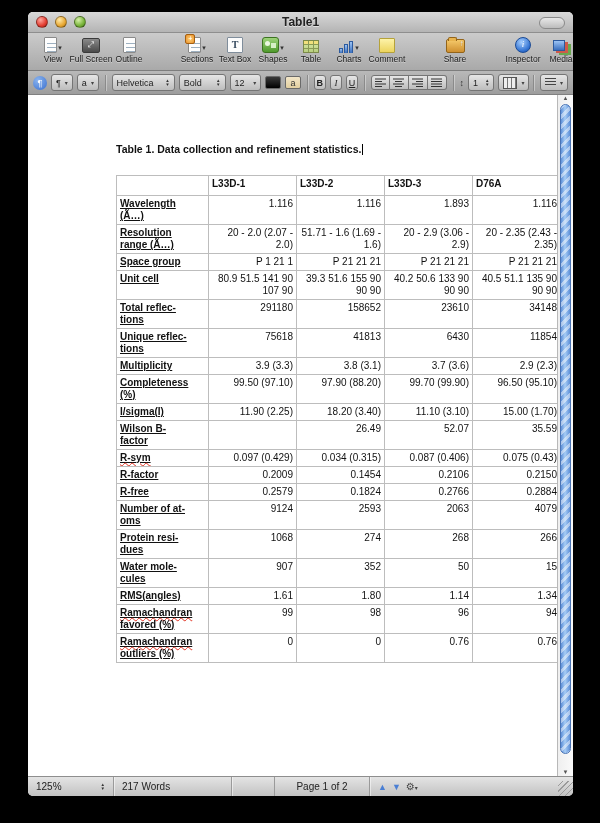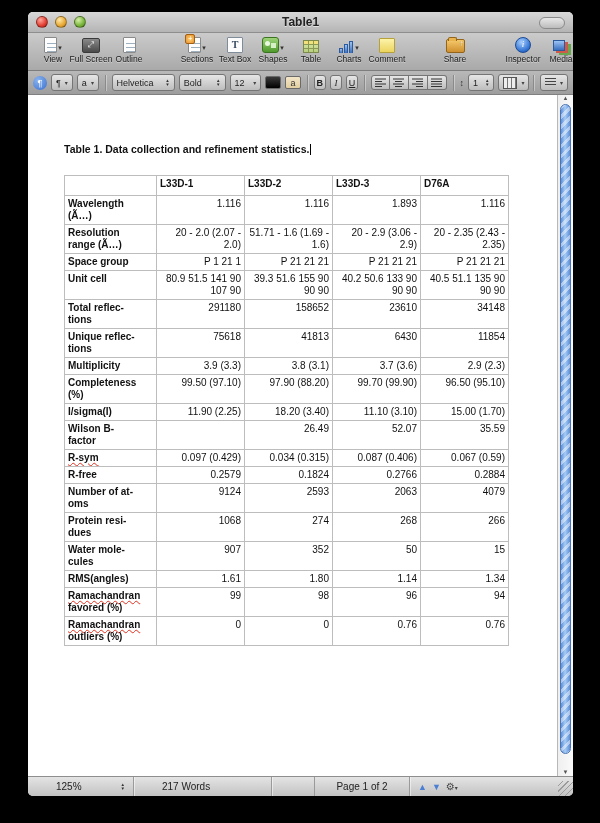--- a/index.html
+++ b/index.html
@@ -62,41 +62,41 @@
   .algn-group .fbtn:first-child{border-radius:3px 0 0 3px;}
   .algn-group .fbtn:last-child{border-radius:0 3px 3px 0;}
   .algn-group .fbtn + .fbtn{border-left:none;}
   .lsp-ic{font-size:9px;color:#333;}
   .cols-ic{width:12px;height:10px;border:1px solid #555;background:repeating-linear-gradient(to right,#eee 0 3px,#777 3px 4px);}
   .list-ic{width:11px;height:9px;background:repeating-linear-gradient(to bottom,#444 0 1px,transparent 1px 3px);}
 
   
   .content{position:absolute;top:83px;bottom:20px;left:0;right:0;background:#fff;display:flex;}
   .docarea{flex:1;overflow:hidden;position:relative;}
-  .doc-inner{padding:48px 0 0 36px;}
+  .doc-inner{padding:48px 0 0 88px;}
   .doc-title{font-size:10.5px;font-weight:bold;color:#111;margin-bottom:9px;}
   .cursor{display:inline-block;width:1px;height:11px;background:#000;vertical-align:-2px;margin-left:1px;}
   table.stats{border-collapse:collapse;table-layout:fixed;width:410px;font-size:10px;line-height:12px;color:#111;margin-top:20px;}
   table.stats th,table.stats td{border:1px solid #bdbdbd;padding:2px 3px;vertical-align:top;overflow:hidden;}
   table.stats th{text-align:left;font-weight:bold;height:15px;}
-  td.lbl{font-weight:bold;white-space:pre-line;}
+  td.lbl{font-weight:bold;white-space:pre-line;text-decoration:underline;}
   td.val{text-align:right;}
   .sq{text-decoration:underline;text-decoration-style:wavy;text-decoration-color:#e03020;text-decoration-thickness:1px;text-underline-offset:1px;}
 
   
   .vscroll{width:15px;border-left:1px solid #b8b8b8;background:linear-gradient(to right,#efefef,#fafafa);position:relative;flex:0 0 auto;}
   .varrow{position:absolute;left:0;width:100%;text-align:center;font-size:6px;color:#555;}
   .varrow.up{top:0;}
   .varrow.down{bottom:1px;}
   .vthumb{position:absolute;left:2px;top:9px;width:11px;height:650px;border-radius:6px;background:linear-gradient(to right,#5d8fd8,#a8cdf5 45%,#5d8fd8);border:1px solid #4a74b5;box-sizing:border-box;background-blend-mode:normal;overflow:hidden;}
   .vthumb::after{content:"";position:absolute;inset:0;background:repeating-linear-gradient(135deg,rgba(255,255,255,.45) 0 3px,rgba(255,255,255,0) 3px 7px);}
 
   
   .statusbar{position:absolute;left:0;right:0;bottom:0;height:20px;background:linear-gradient(#e4e4e4,#c2c2c2);border-top:1px solid #8e8e8e;display:flex;align-items:center;font-size:10px;color:#222;box-sizing:border-box;}
-  .seg{height:100%;display:flex;align-items:center;padding:0 8px;border-right:1px solid #9a9a9a;box-shadow:1px 0 0 rgba(255,255,255,.5);box-sizing:border-box;white-space:nowrap;margin-left:20px;}
+  .seg{height:100%;display:flex;align-items:center;padding:0 8px;border-right:1px solid #9a9a9a;box-shadow:1px 0 0 rgba(255,255,255,.5);box-sizing:border-box;white-space:nowrap;}
   .seg.zoom{width:86px;justify-content:space-between;}
   .seg.words{width:118px;}
   .seg.page{width:96px;justify-content:center;border-left:1px solid #9a9a9a;margin-left:42px;}
   .navarrows{display:flex;align-items:center;gap:5px;padding:0 8px;}
   .tri{font-size:9px;color:#4a7fd4;}
   .gear{font-size:10px;color:#444;}
   .gear .dd{font-size:6px;color:#444;}
   .grip{position:absolute;right:0;bottom:0;width:15px;height:15px;background:repeating-linear-gradient(135deg,transparent 0 3px,#9a9a9a 3px 4px);}
 </style>
 </head>
@@ -377,21 +377,28 @@
                 <td class="val"></td>
                 <td class="val">26.49</td>
                 <td class="val">52.07</td>
                 <td class="val">35.59</td>
               </tr>
               <tr>
                 <td class="lbl"><span class="sq">R-sym</span></td>
                 <td class="val">0.097 (0.429)</td>
                 <td class="val">0.034 (0.315)</td>
                 <td class="val">0.087 (0.406)</td>
-                <td class="val">0.067 (0.59)</td>
+                <td class="val">0.075 (0.43)</td>
+              </tr>
+              <tr>
+                <td class="lbl">R-factor</td>
+                <td class="val">0.2009</td>
+                <td class="val">0.1454</td>
+                <td class="val">0.2106</td>
+                <td class="val">0.2150</td>
               </tr>
               <tr>
                 <td class="lbl">R-free</td>
                 <td class="val">0.2579</td>
                 <td class="val">0.1824</td>
                 <td class="val">0.2766</td>
                 <td class="val">0.2884</td>
               </tr>
               <tr>
                 <td class="lbl">Number of at-<br>oms</td>

